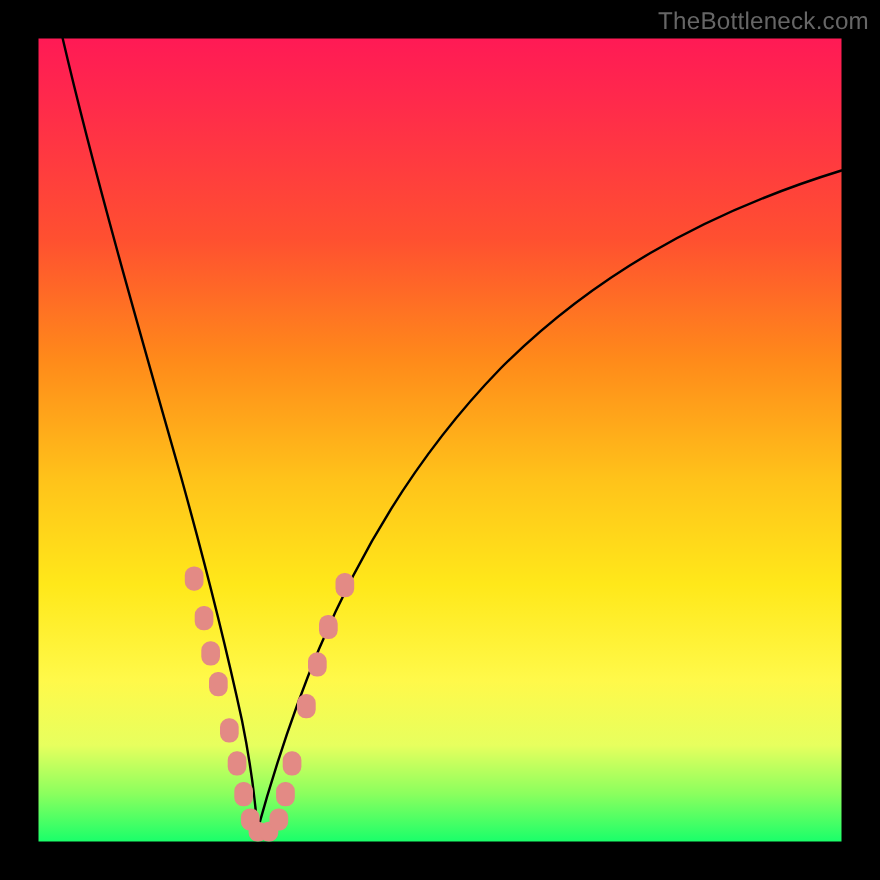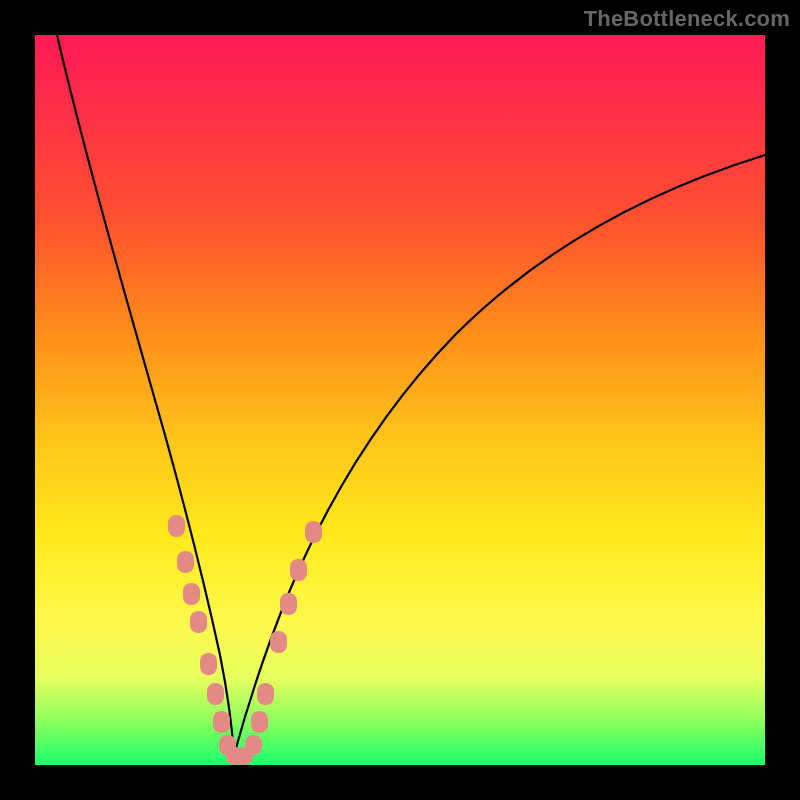--- a/index.html
+++ b/index.html
@@ -37,21 +37,21 @@
       #8cff5e 94%,
       #1aff6a 100%
     );
   }
   .watermark {
     position: absolute;
     top: 6px;
     right: 10px;
     color: #666;
     font-size: 22px;
-    font-weight: 700;
+    font-weight: 400;
     letter-spacing: 0.2px;
     user-select: none;
   }
   svg.curve {
     position: absolute;
     left: 0;
     top: 0;
     width: 730px;
     height: 730px;
     overflow: visible;

